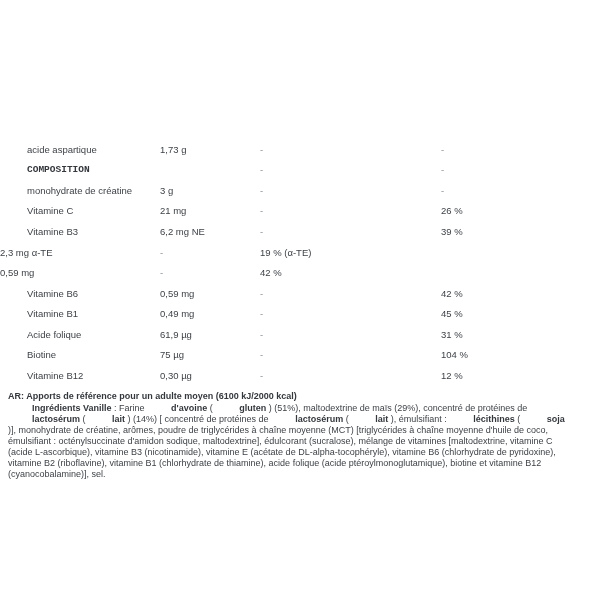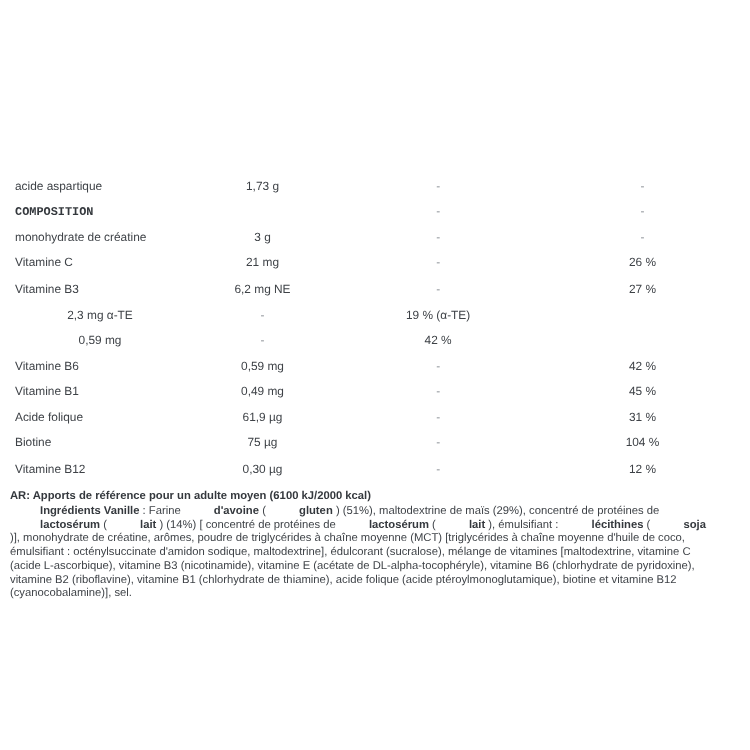--- a/index.html
+++ b/index.html
@@ -30,26 +30,26 @@
     display: grid;
     grid-template-columns: 160px 100px 181px 146px;
     height: 20.6px;
     align-items: center;
     font-size: 9.5px;
     line-height: 1;
   }
   .row .c { white-space: nowrap; }
   .row .name {
     text-align: left;
-    padding-left: 12px;
+    padding-left: 27px;
   }
   .row .amount,
   .row .per100,
   .row .ri {
-    text-align: center;
+    text-align: left;
   }
   .row.header .name {
     font-weight: bold;
     color: #34383d;
     font-family: Liberation Mono, monospace;
   }
   .c.dim { color: #8b9096; }
   .footnote {
     position: absolute;
     top: 391px;
@@ -103,21 +103,21 @@
     <div class="c name">Vitamine C</div>
     <div class="c amount">21 mg</div>
     <div class="c per100 dim">-</div>
     <div class="c ri">26 %</div>
   </div>
 
   <div class="row">
     <div class="c name">Vitamine B3</div>
     <div class="c amount">6,2 mg NE</div>
     <div class="c per100 dim">-</div>
-    <div class="c ri">27 %</div>
+    <div class="c ri">39 %</div>
   </div>
 
   <div class="row">
     <div class="c amount">2,3 mg α-TE</div>
     <div class="c per100 dim">-</div>
     <div class="c ri">19 % (α-TE)</div>
   </div>
 
   <div class="row">
     <div class="c amount">0,59 mg</div>

